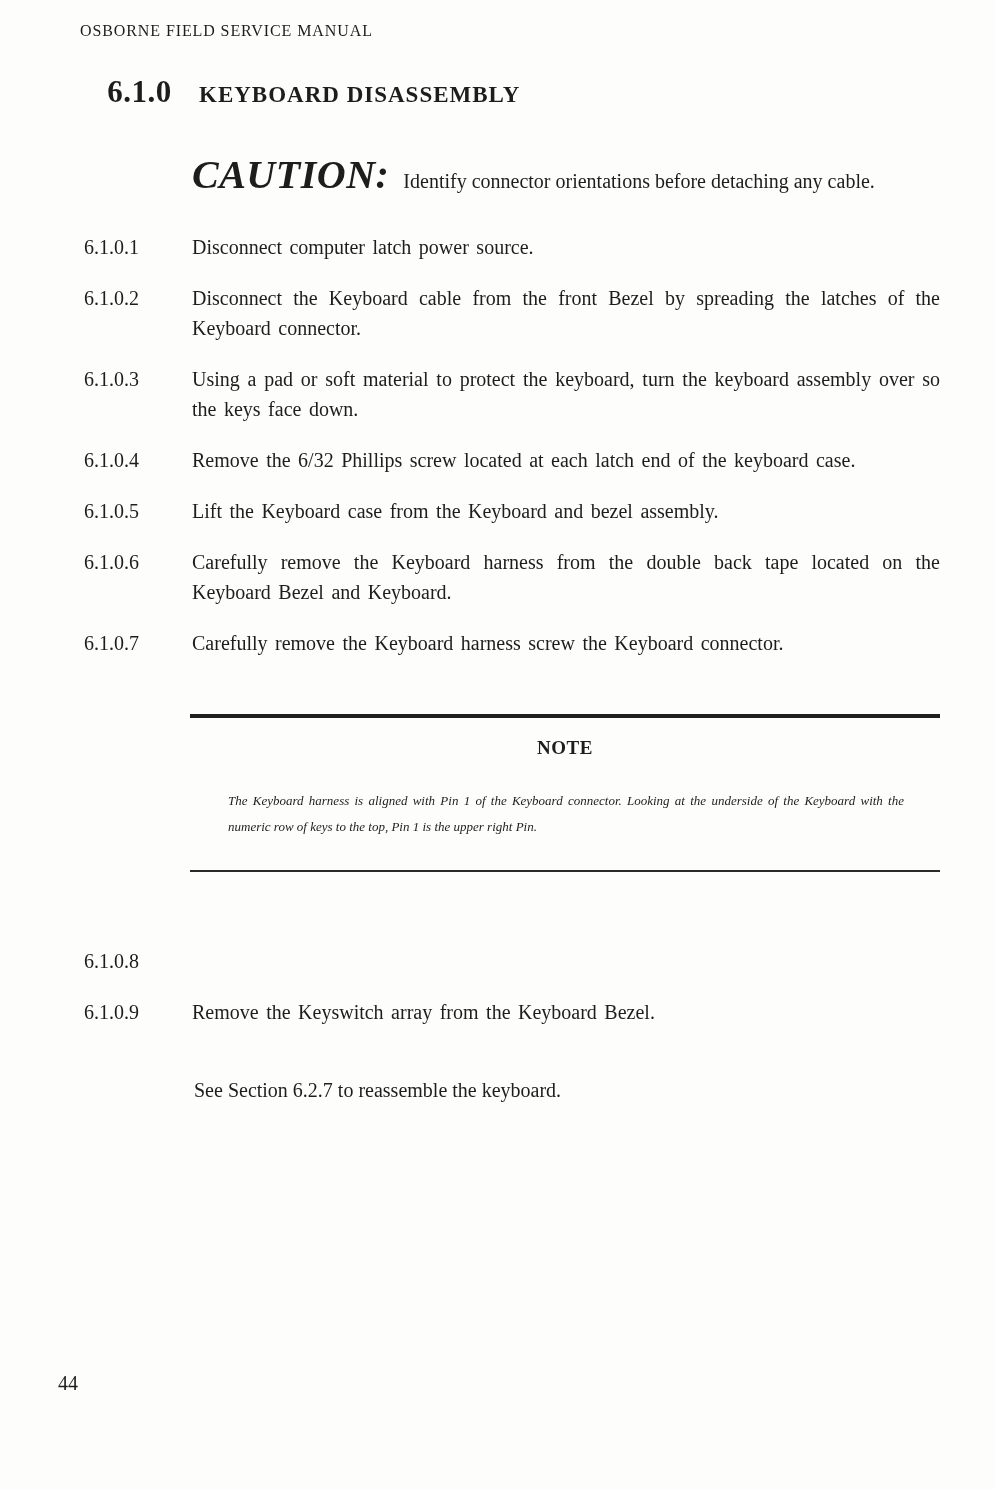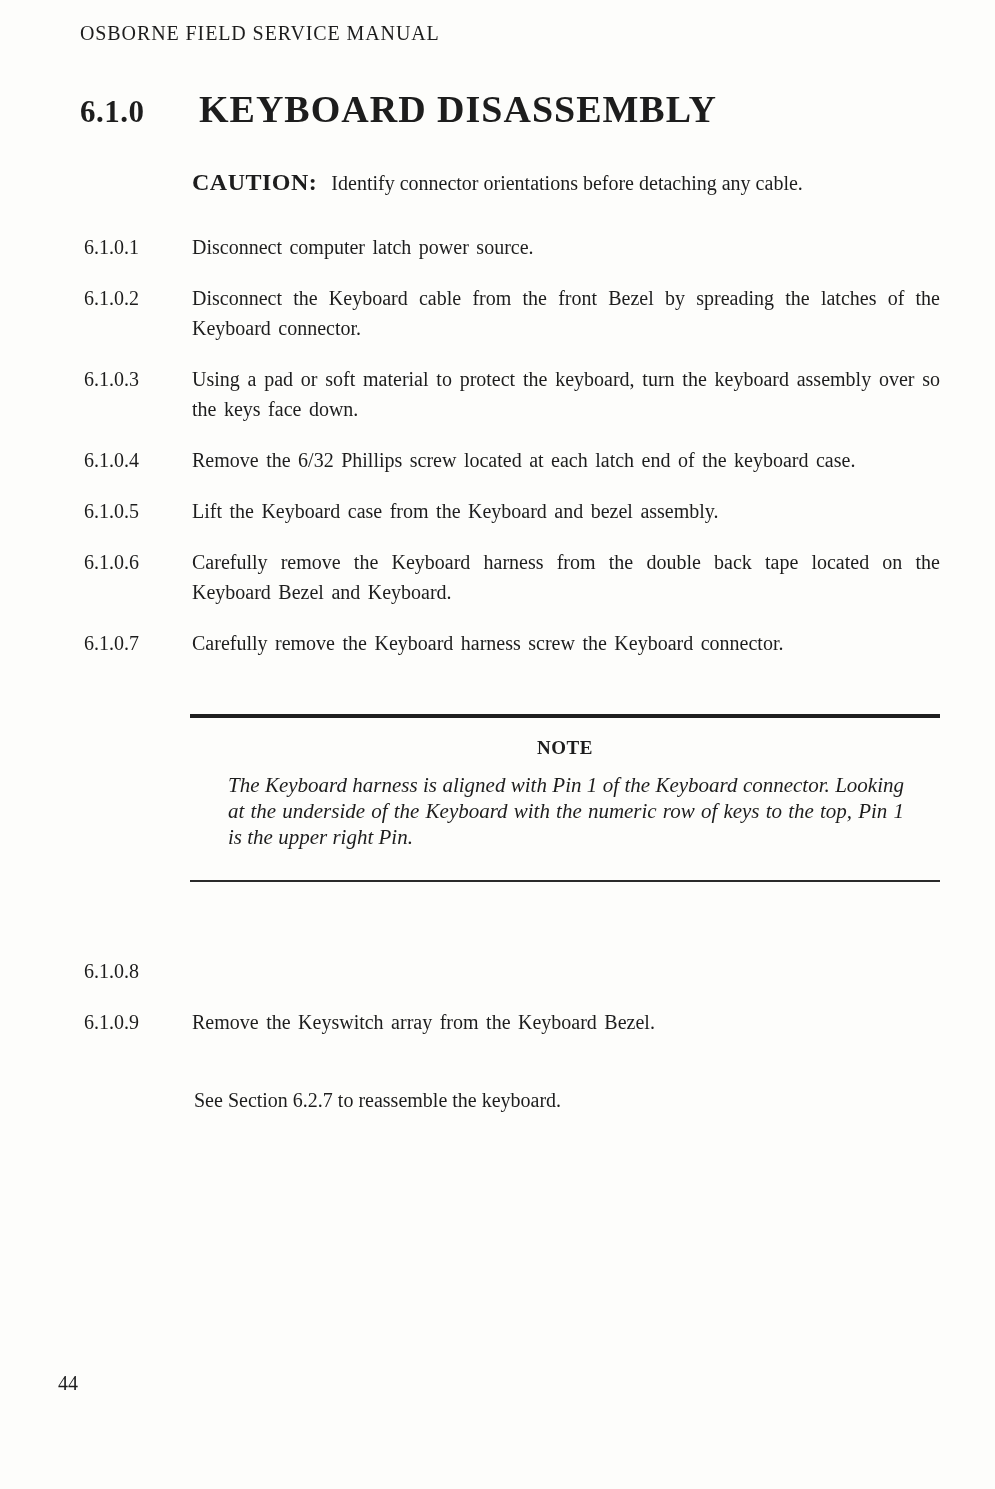--- a/index.html
+++ b/index.html
@@ -9,50 +9,52 @@
     width: 995px;
     height: 1489px;
     margin: 0 auto;
     background: #fdfdfb;
     color: #1d1d1d;
     font-family: "Liberation Serif", "DejaVu Serif", serif;
     padding: 22px 55px 0 84px;
     overflow: hidden;
   }
   .running-header {
-    font-size: 20px;
+    font-size: 16px;
     letter-spacing: 0.9px;
     margin-left: -4px;
     font-weight: 500;
   }
   .section-heading {
     display: flex;
     align-items: baseline;
-    margin-top: 44px;
+    margin-top: 32px;
     margin-left: -4px;
     font-weight: bold;
     font-size: 31px;
     line-height: 40px;
+    text-align: center;
   }
   .section-heading .sec-num { width: 119px; flex: none; letter-spacing: 0.5px; }
   .section-heading h1 {
-    font-size: 38px;
+    font-size: 23px;
     font-weight: bold;
     letter-spacing: 1px;
     display: inline;
   }
   .caution {
     display: flex;
     align-items: baseline;
     margin-top: 36px;
     margin-left: 108px;
   }
   .caution-label {
+    font-style: italic;
     font-weight: bold;
-    font-size: 24px;
+    font-size: 40px;
     letter-spacing: 0.5px;
     flex: none;
   }
   .caution-text {
     margin-left: 14px;
     width: 500px;
     font-size: 20px;
     line-height: 30px;
   }
   .steps { margin-top: 34px; }
@@ -71,24 +73,24 @@
   .rule-thin { height: 2px; background: #2a2a2a; border: none; margin-top: 30px; }
   .note-title {
     text-align: center;
     font-weight: bold;
     font-size: 19px;
     letter-spacing: 0.5px;
     margin-top: 18px;
     line-height: 24px;
   }
   .note-text {
-    margin: 12px 0 0 38px;
+    margin: 28px 0 0 38px;
     width: 676px;
     font-style: italic;
-    font-size: 21px;
+    font-size: 13px;
     line-height: 26px;
     text-align: justify;
   }
   .closing {
     margin-top: 48px;
     margin-left: 110px;
     font-size: 20px;
     line-height: 30px;
   }
   .page-number {

